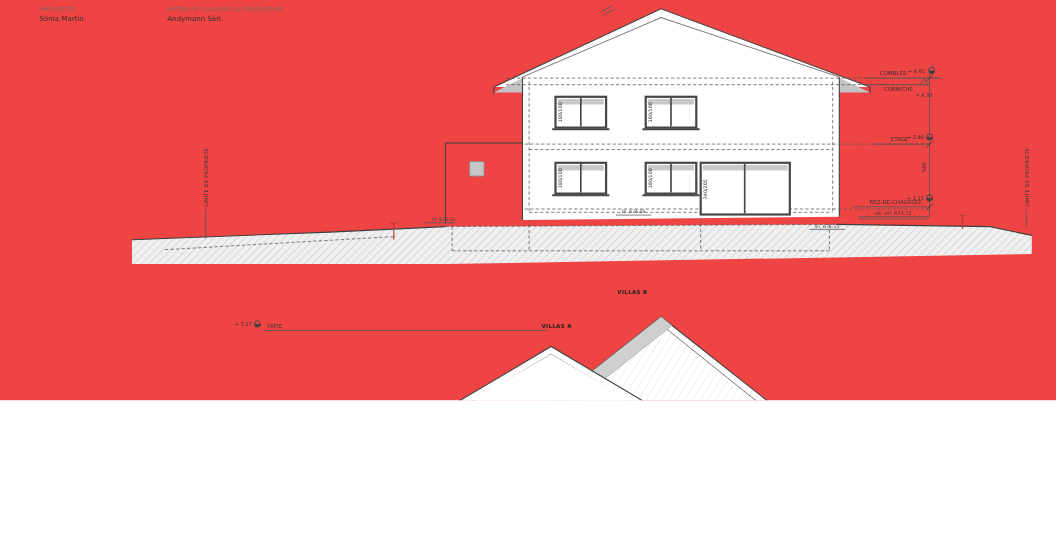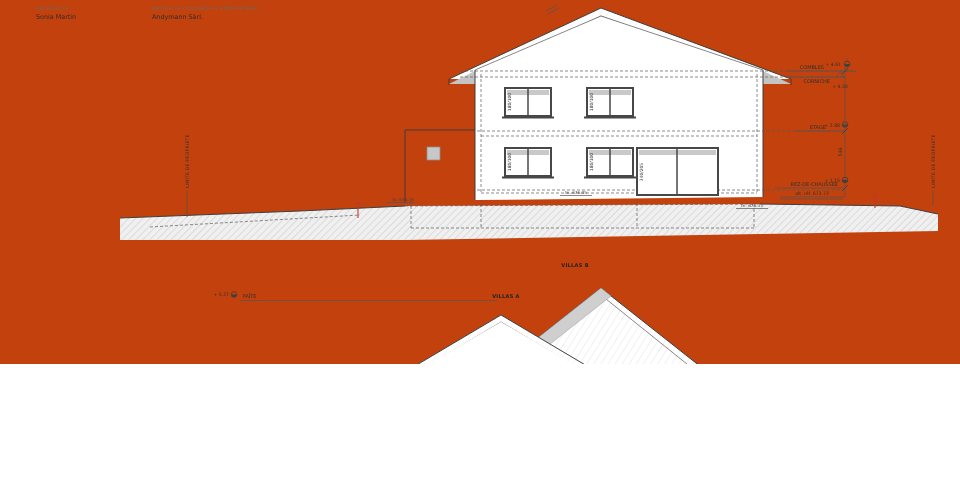--- a/index.html
+++ b/index.html
@@ -1,16 +1,16 @@
 <!DOCTYPE html>
 <html><head>
 <meta charset="utf-8">
 <style>
   html,body{margin:0;padding:0;background:#ffffff;}
-  .canvas{position:relative;width:960px;height:364px;overflow:hidden;background:#c2410c;
+  .canvas{position:relative;width:960px;height:364px;overflow:hidden;background:#ef4444;
           font-family:"DejaVu Sans", sans-serif;}
   svg{display:block}
   text{fill:#3c3c3c;font-family:"DejaVu Sans", sans-serif;}
   .t-cap{font-size:4.6px;letter-spacing:.4px;fill:#6b6b6b;}
   .t-name{font-size:6.4px;fill:#2f2f2f;}
   .t-lvl{font-size:5px;fill:#333;}
   .t-val{font-size:4.6px;fill:#333;}
   .t-dim{font-size:4.8px;fill:#333;}
   .t-tn{font-size:4.2px;fill:#444;}
   .t-prop{font-size:4.6px;fill:#333;letter-spacing:.2px;}

